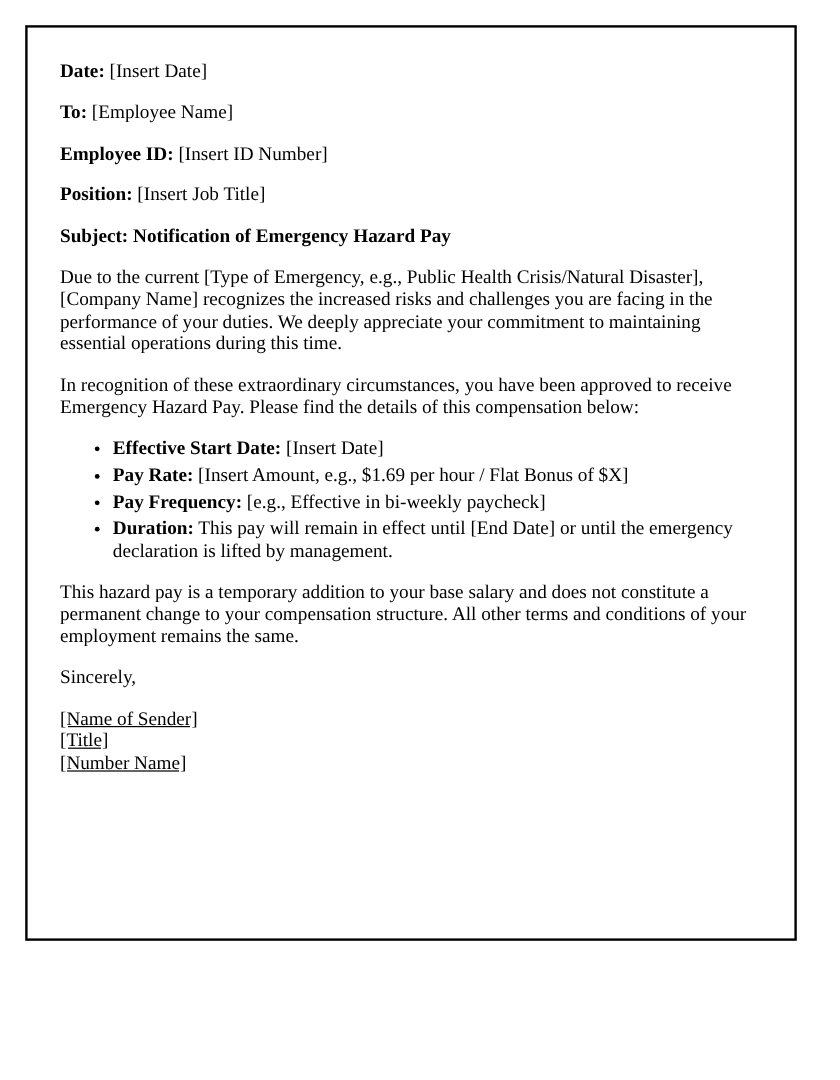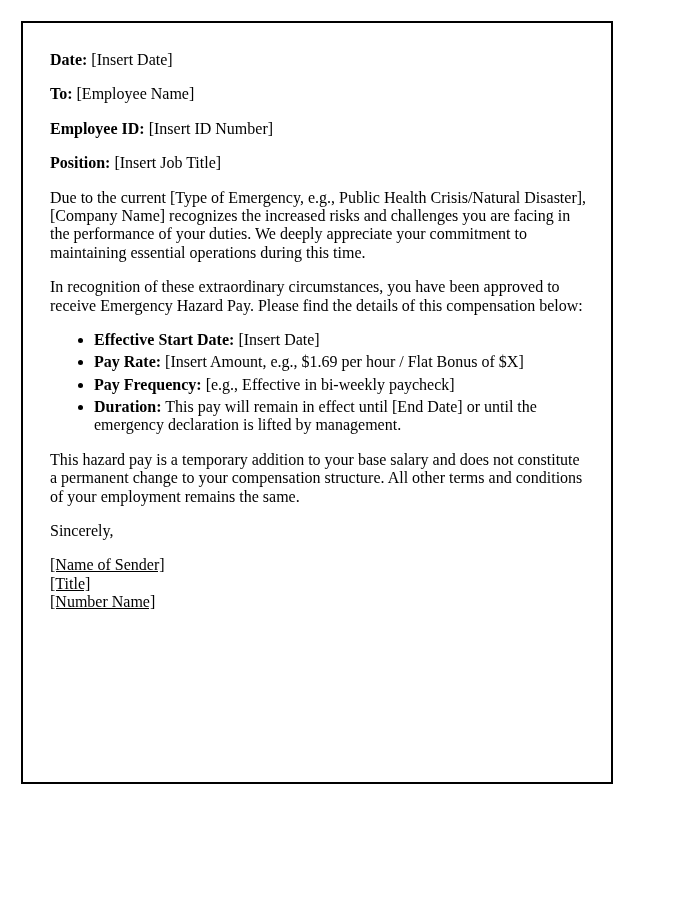--- a/index.html
+++ b/index.html
@@ -10,21 +10,21 @@
     height: 900px;
     font-family: "Liberation Serif", "DejaVu Serif", serif;
     font-size: 16px;
     color: #000000;
     -webkit-font-smoothing: antialiased;
   }
   .page {
     position: absolute;
     left: 21px;
     top: 21px;
-    width: 592px;
+    width: 643px;
     height: 763px;
     box-sizing: border-box;
     border: 2px solid #000000;
     background: #ffffff;
     padding: 12px 24px 12px 27px;
     overflow: hidden;
   }
   .page p {
     margin: 16px 0;
     line-height: 1.15;
@@ -47,20 +47,21 @@
 <div class="page">
 
   <p><span class="bold">Date:</span> <span>[Insert Date]</span></p>
 
   <p><span class="bold">To:</span> <span>[Employee Name]</span></p>
 
   <p><span class="bold">Employee ID:</span> <span>[Insert ID Number]</span></p>
 
   <p><span class="bold">Position:</span> <span>[Insert Job Title]</span></p>
 
+  <p class="bold">Subject: Notification of Emergency Hazard Pay</p>
 
 
   <p>Due to the current [Type of Emergency, e.g., Public Health Crisis/Natural Disaster], [Company Name] recognizes the increased risks and challenges you are facing in the performance of your duties. We deeply appreciate your commitment to maintaining essential operations during this time.</p>
 
   <p>In recognition of these extraordinary circumstances, you have been approved to receive Emergency Hazard Pay. Please find the details of this compensation below:</p>
 
   <ul>
     <li><span class="bold">Effective Start Date:</span> <span>[Insert Date]</span></li>
     <li><span class="bold">Pay Rate:</span> <span>[Insert Amount, e.g., $1.69 per hour / Flat Bonus of $X]</span></li>
     <li><span class="bold">Pay Frequency:</span> <span>[e.g., Effective in bi-weekly paycheck]</span></li>

